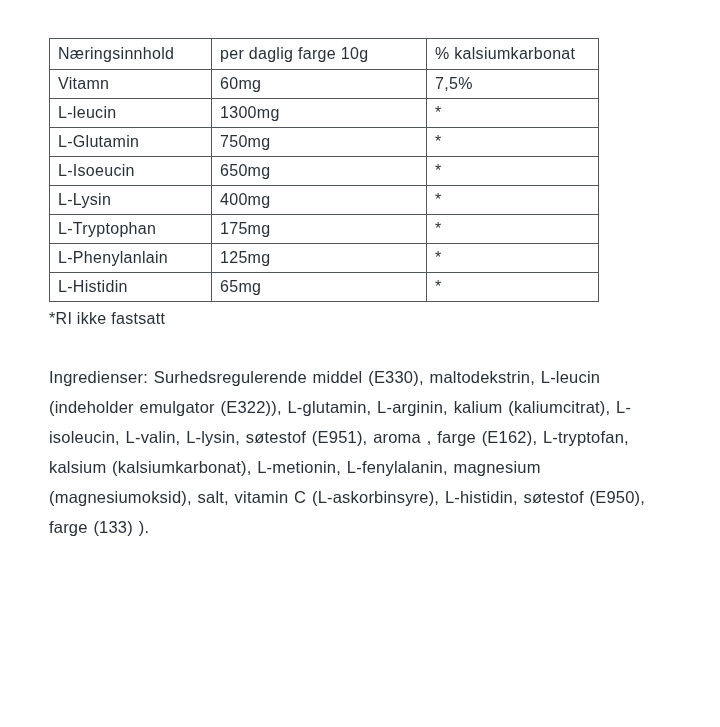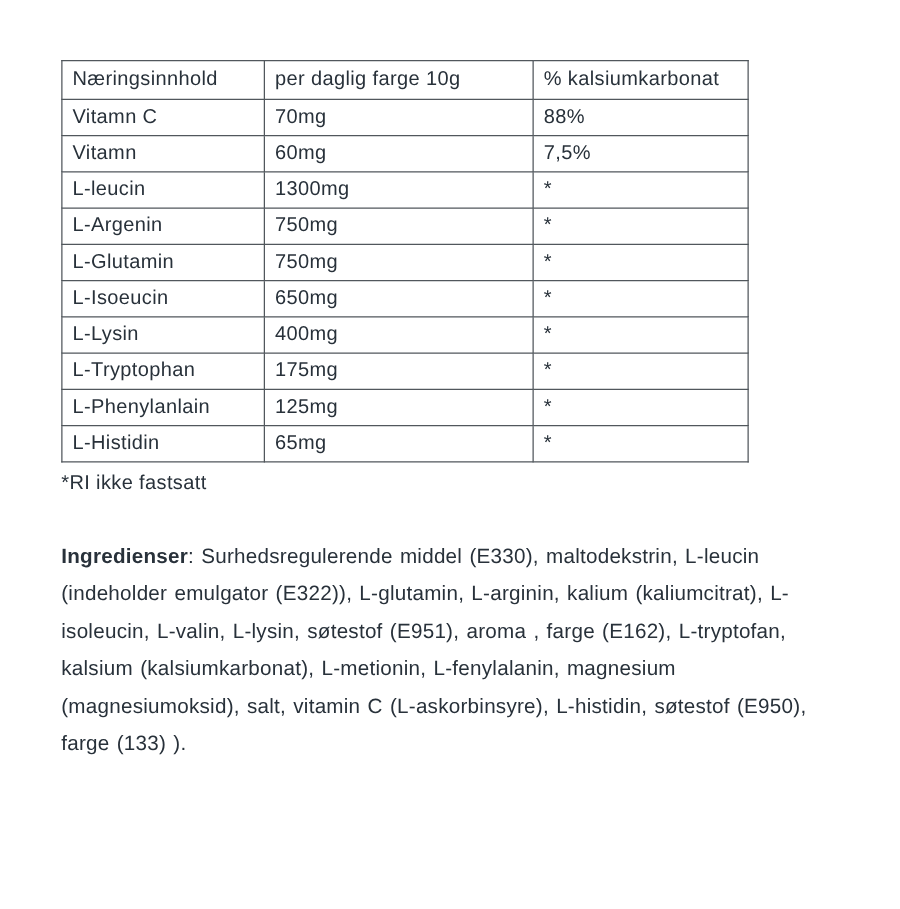--- a/index.html
+++ b/index.html
@@ -14,21 +14,21 @@
   .page {
     position: relative;
     width: 720px;
     height: 727px;
     background: #ffffff;
     overflow: hidden;
   }
   .content {
     position: absolute;
     left: 49px;
-    top: 48px;
+    top: 38px;
     width: 622px;
   }
   table.nutrition {
     border-collapse: collapse;
     width: 549px;
     table-layout: fixed;
     font-size: 16px;
     letter-spacing: 0.3px;
   }
   table.nutrition col.c1 { width: 162px; }
@@ -53,21 +53,21 @@
     letter-spacing: 0.3px;
   }
   .ingredients {
     margin: 34px 0 0 0;
     width: 622px;
     font-size: 16.5px;
     line-height: 30px;
     letter-spacing: 0.2px;
     word-spacing: 1px;
   }
-  .ingredients b { font-weight: bold; }
+  .ingredients b { font-weight: normal; }
 </style>
 </head>
 <body>
 
 <div class="page">
   <div class="content">
 
     <table class="nutrition">
       <colgroup>
           <col class="c1">
@@ -76,37 +76,27 @@
         </colgroup>
       <thead>
         <tr>
           <th>Næringsinnhold</th>
           <th>per daglig farge 10g</th>
           <th>% kalsiumkarbonat</th>
         </tr>
       </thead>
       <tbody>
         <tr>
-          <td>Vitamn C</td>
-          <td>70mg</td>
-          <td>88%</td>
-        </tr>
-        <tr>
           <td>Vitamn</td>
           <td>60mg</td>
           <td>7,5%</td>
         </tr>
         <tr>
           <td>L-leucin</td>
           <td>1300mg</td>
-          <td class="ri-cell">*</td>
-        </tr>
-        <tr>
-          <td>L-Argenin</td>
-          <td>750mg</td>
           <td class="ri-cell">*</td>
         </tr>
         <tr>
           <td>L-Glutamin</td>
           <td>750mg</td>
           <td class="ri-cell">*</td>
         </tr>
         <tr>
           <td>L-Isoeucin</td>
           <td>650mg</td>

